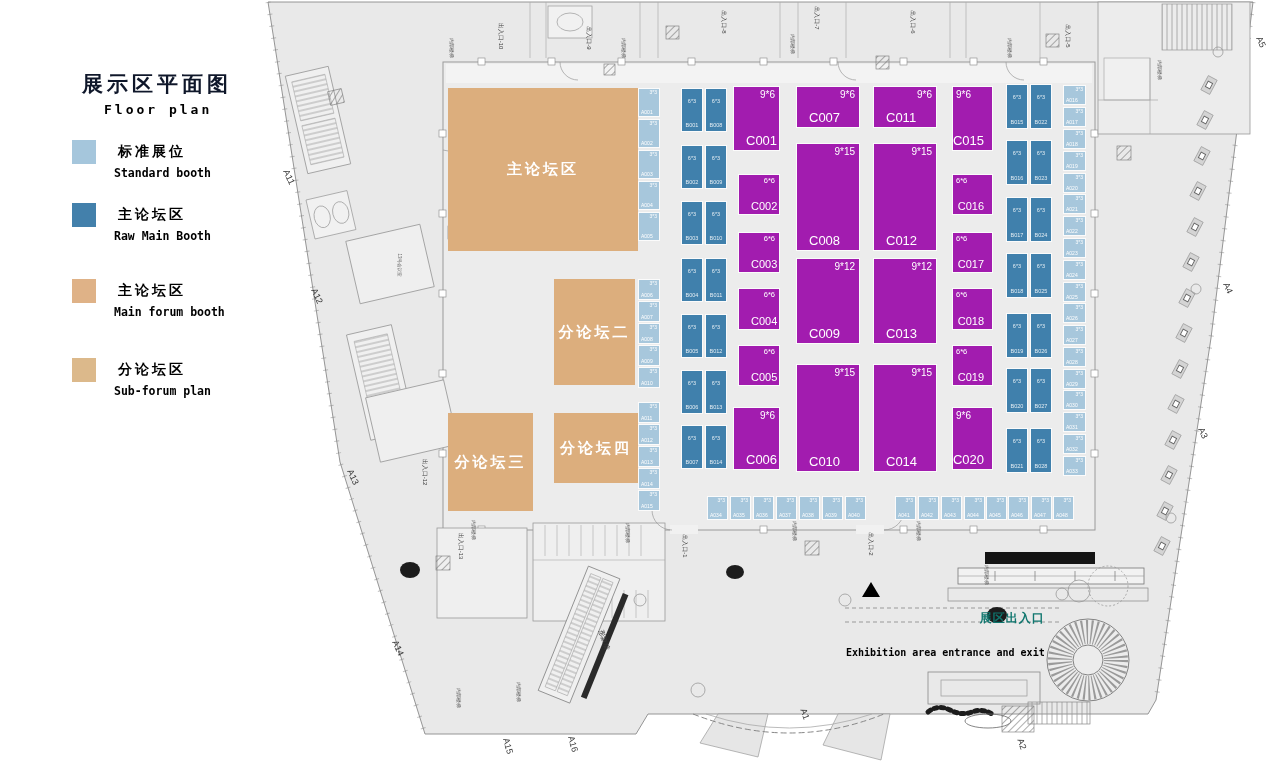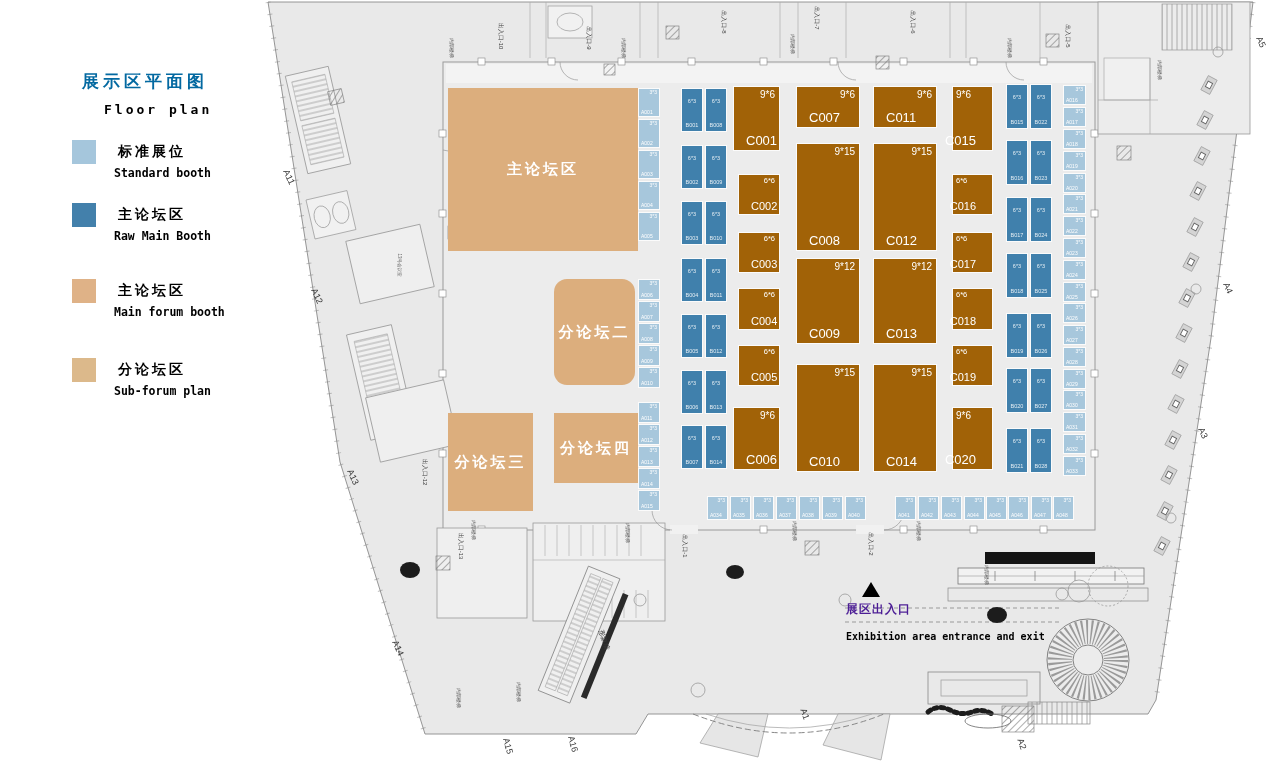--- a/index.html
+++ b/index.html
@@ -3,58 +3,58 @@
 <meta charset="utf-8">
 <style>
   html,body{margin:0;padding:0;background:#fff;}
   #stage{position:relative;width:1280px;height:767px;background:#ffffff;overflow:hidden;
          font-family:"Liberation Sans","DejaVu Sans",sans-serif;}
   #cad{position:absolute;left:0;top:0;}
   #plan{position:absolute;left:0;top:0;width:1280px;height:767px;}
 
   
   #legend{position:absolute;left:60px;top:58px;width:220px;height:380px;}
-  .lg-title{position:absolute;left:22px;top:12px;font-size:17px;font-weight:bold;letter-spacing:4px;color:#0369a1;}
+  .lg-title{position:absolute;left:22px;top:12px;font-size:21px;font-weight:bold;letter-spacing:4px;color:#0f172a;}
   .lg-sub{position:absolute;left:44px;top:44px;font-family:"DejaVu Sans Mono","Liberation Mono",monospace;
           font-size:13px;font-weight:bold;letter-spacing:3px;color:#000;}
   .lg-item{position:absolute;left:12px;width:210px;}
   .sw{position:absolute;left:0;top:0;width:24px;height:24px;}
   .lg-zh{position:absolute;left:46px;top:3px;font-size:14px;font-weight:bold;letter-spacing:3px;color:#000;white-space:nowrap;}
   .lg-en{position:absolute;left:42px;top:26px;font-family:"DejaVu Sans Mono","Liberation Mono",monospace;
          font-size:11.5px;font-weight:bold;color:#000;white-space:nowrap;}
 
   
   .forum{position:absolute;background:#dcae7d;display:flex;align-items:center;justify-content:center;}
   .forum span{color:#fff;font-size:15px;font-weight:bold;letter-spacing:3px;white-space:nowrap;}
 
   
   .bstd{position:absolute;background:#a7c7dc;border:1px solid #fbfbfb;box-sizing:border-box;color:#fff;}
   .bstd .dim{position:absolute;top:1px;right:2px;font-size:5px;line-height:5px;}
   .bstd .lbl{position:absolute;bottom:1px;left:2px;font-size:5px;line-height:5px;}
   .bb{position:absolute;background:#4080ac;border:1px solid #fbfbfb;box-sizing:border-box;color:rgba(255,255,255,.85);text-align:center;}
   .bb .dim{position:absolute;top:9px;left:0;right:0;font-size:5.5px;line-height:6px;}
   .bb .lbl{position:absolute;bottom:3px;left:0;right:0;font-size:5.5px;line-height:6px;}
-  .bc{position:absolute;background:#a16207;border:1px solid #fbfbfb;box-sizing:border-box;color:#fff;}
+  .bc{position:absolute;background:#a21caf;border:1px solid #fbfbfb;box-sizing:border-box;color:#fff;}
   .bc .dim{position:absolute;top:2px;font-size:10px;line-height:11px;}
   .bc .lbl{position:absolute;bottom:2px;font-size:13px;line-height:14px;}
   .bc.l .dim{right:4px;} .bc.l .lbl{left:12px;}
-  .bc.r .dim{left:3px;}  .bc.r .lbl{right:16px;}
+  .bc.r .dim{left:3px;}  .bc.r .lbl{right:8px;}
   .bc.sm .dim{font-size:7.5px;line-height:8px;}
   .bc.sm .lbl{font-size:11px;line-height:12px;}
 
   
   .plabel{position:absolute;color:#3a3a3a;white-space:nowrap;transform-origin:center;}
   .plabel.tiny{color:#555;}
 
   
   #entrance{position:absolute;left:846px;top:582px;}
   .tri{width:0;height:0;border-left:9px solid transparent;border-right:9px solid transparent;
        border-bottom:15px solid #000;margin-left:16px;}
-  .ent-zh{font-size:12px;font-weight:bold;color:#4c1d95;letter-spacing:1px;margin-top:4px;}
-  .ent-en{font-family:"DejaVu Sans Mono","Liberation Mono",monospace;font-size:10px;font-weight:bold;color:#000;margin-top:13px;white-space:nowrap;}
+  .ent-zh{font-size:12px;font-weight:bold;color:#0f766e;letter-spacing:1px;margin-top:13px;text-align:right;}
+  .ent-en{font-family:"DejaVu Sans Mono","Liberation Mono",monospace;font-size:10px;font-weight:bold;color:#000;margin-top:20px;white-space:nowrap;}
 </style>
 </head>
 <body>
 
 <div id="stage">
 
   <svg id="cad" width="1280" height="767" viewBox="0 0 1280 767">
     <defs>
       <pattern id="hat" width="5" height="5" patternUnits="userSpaceOnUse" patternTransform="rotate(45)">
         <line x1="0" y1="0" x2="0" y2="5" stroke="#777" stroke-width="1.2"></line>
@@ -218,21 +218,21 @@
       <circle cx="640" cy="600" r="6" fill="none" stroke="#999" stroke-width="0.8"></circle>
       <circle cx="698" cy="690" r="7" fill="none" stroke="#999" stroke-width="0.8"></circle>
       <circle cx="845" cy="600" r="6" fill="none" stroke="#999" stroke-width="0.8"></circle>
     </g>
   </svg>
 
   <div id="plan">
       <div class="forum" style="left: 448px; top: 88px; width: 190px; height: 163px;">
         <span>主论坛区</span>
       </div>
-      <div class="forum" style="left: 554px; top: 279px; width: 81px; height: 106px; border-radius: 13px;">
+      <div class="forum" style="left: 554px; top: 279px; width: 81px; height: 106px;">
         <span>分论坛二</span>
       </div>
       <div class="forum" style="left: 448px; top: 413px; width: 85px; height: 98px;">
         <span>分论坛三</span>
       </div>
       <div class="forum" style="left: 554px; top: 413px; width: 84px; height: 70px;">
         <span>分论坛四</span>
       </div>
       <div class="bstd" style="left: 638px; top: 88px; width: 22px; height: 29px;">
         <span class="dim">3*3</span>

